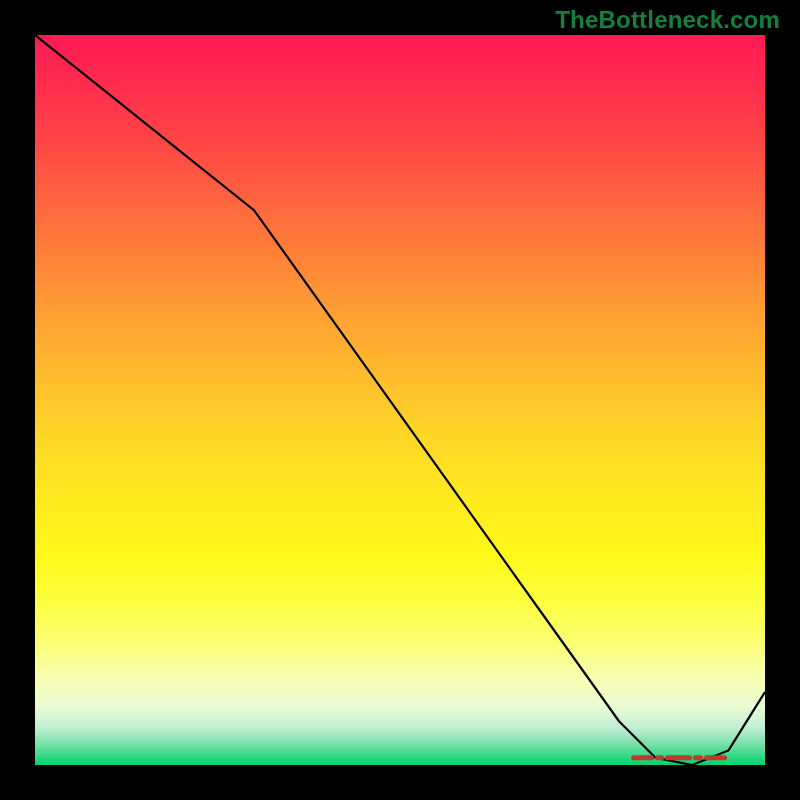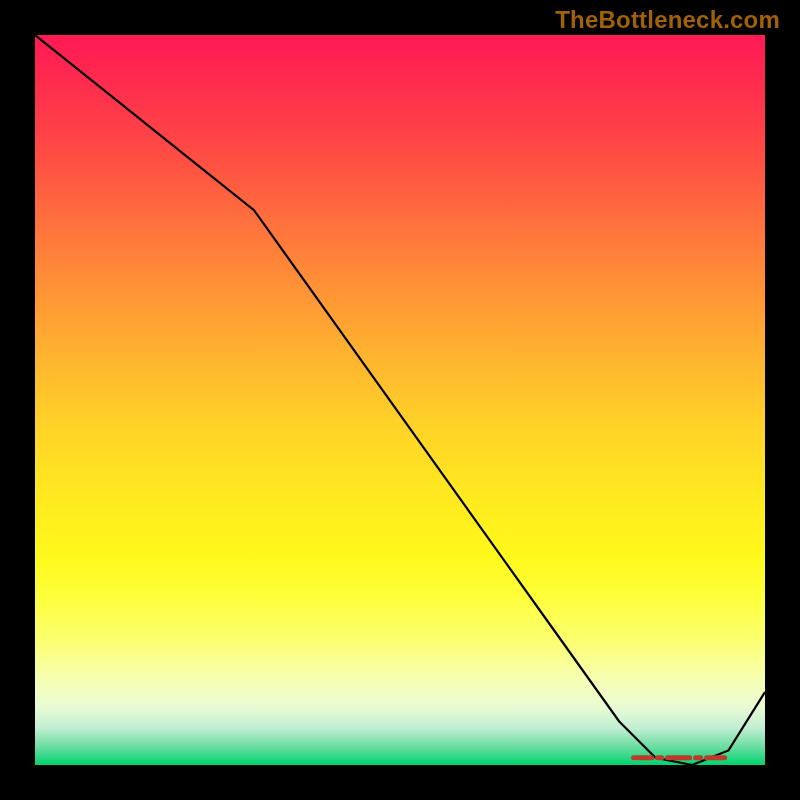--- a/index.html
+++ b/index.html
@@ -5,21 +5,21 @@
   * { margin: 0; padding: 0; box-sizing: border-box; }
   html, body { width: 800px; height: 800px; overflow: hidden; background: #000; }
   .stage {
     position: relative;
     width: 800px;
     height: 800px;
     background: #000;
   }
   .watermark {
     position: absolute;
-    color: #a16207;
+    color: #15803d;
     font-family: Arial, Helvetica, sans-serif;
     font-size: 24px;
     font-weight: 600;
     letter-spacing: 0.2px;
   }
   .plot-area {
     position: absolute;
     left: 35px;
     top: 35px;
     width: 730px;

